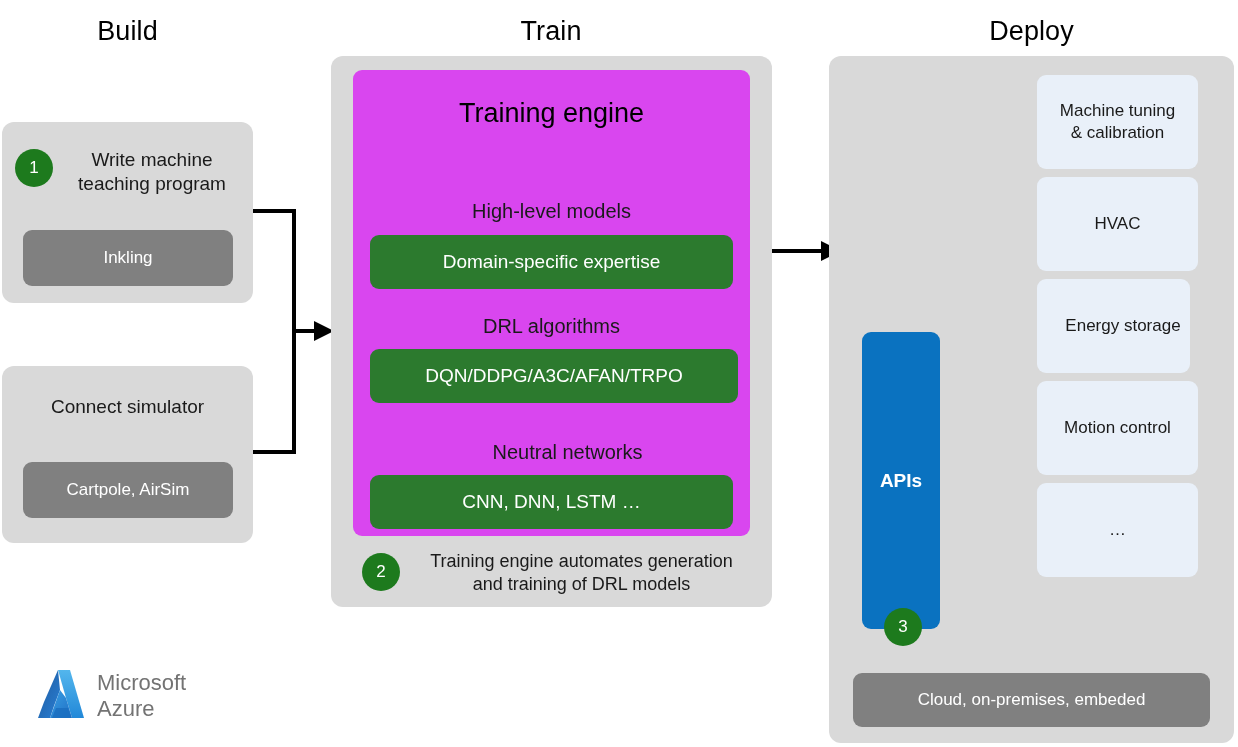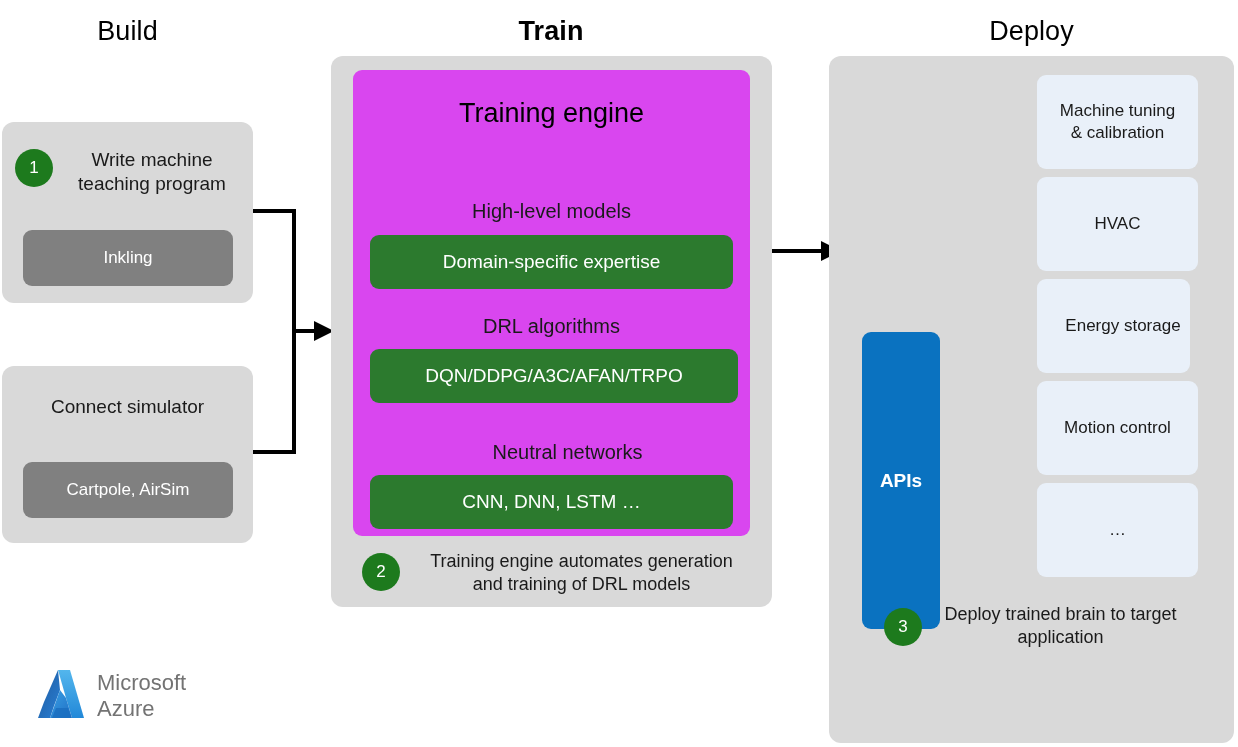--- a/index.html
+++ b/index.html
@@ -165,21 +165,21 @@
     color: #737373;
     line-height: 1.18;
   }
 </style>
 </head>
 <body>
 
 <div id="stage">
 
   <div class="col-title" style="left:2px; top:16px; width:251px;">Build</div>
-  <div class="col-title" style="left:331px; top:16px; width:440px;font-weight:bold;">Train</div>
+  <div class="col-title" style="left:331px; top:16px; width:440px;">Train</div>
   <div class="col-title" style="left:829px; top:16px; width:405px;">Deploy</div>
 
   <svg class="connector-svg" viewBox="0 0 1238 747">
 
     <path d="M 253 211 L 294 211 L 294 452 L 253 452" fill="none" stroke="#000000" stroke-width="4"></path>
     <line x1="294" y1="331" x2="316" y2="331" stroke="#000000" stroke-width="4"></line>
     <polygon points="314,321 334,331 314,341" fill="#000000"></polygon>
 
     <line x1="772" y1="251" x2="823" y2="251" stroke="#000000" stroke-width="4"></line>
     <polygon points="821,241 841,251 821,261" fill="#000000"></polygon>
@@ -234,23 +234,22 @@
     <div class="blue-chip" style="left:33px; top:276px; width:78px; height:297px;">APIs</div>
 
     <div class="app-card" style="left:208px; top:19px; width:161px; height:94px; white-space:pre-line;">Machine tuning
 &amp; calibration</div>
     <div class="app-card" style="left:208px; top:121px; width:161px; height:94px;">HVAC</div>
     <div class="app-card" style="left:208px; top:223px; width:153px; height:94px;padding-left:27px;">Energy storage</div>
     <div class="app-card" style="left:208px; top:325px; width:161px; height:94px;">Motion control</div>
     <div class="app-card" style="left:208px; top:427px; width:161px; height:94px;">…</div>
 
     <div class="step-badge" style="left:55px; top:552px;">3</div>
-    <div class="step-text" style="left:100px; top:547px; width:263px; white-space:pre-line;">Deploy trained brain to target
-application</div>
-
+
+    <div class="gray-chip" style="left:24px; top:617px; width:357px; height:54px;">Cloud, on-premises, embeded</div>
   </div>
 
   <div class="azure-logo" style="left:36px; top:668px;">
     <svg width="52" height="56" viewBox="0 0 52 56">
       <defs>
         <linearGradient id="azGradA" x1="0" y1="0" x2="1" y2="1">
           <stop offset="0%" stop-color="#1e5a9e"></stop>
           <stop offset="100%" stop-color="#2a7fd4"></stop>
         </linearGradient>
         <linearGradient id="azGradB" x1="0" y1="0" x2="0" y2="1">

